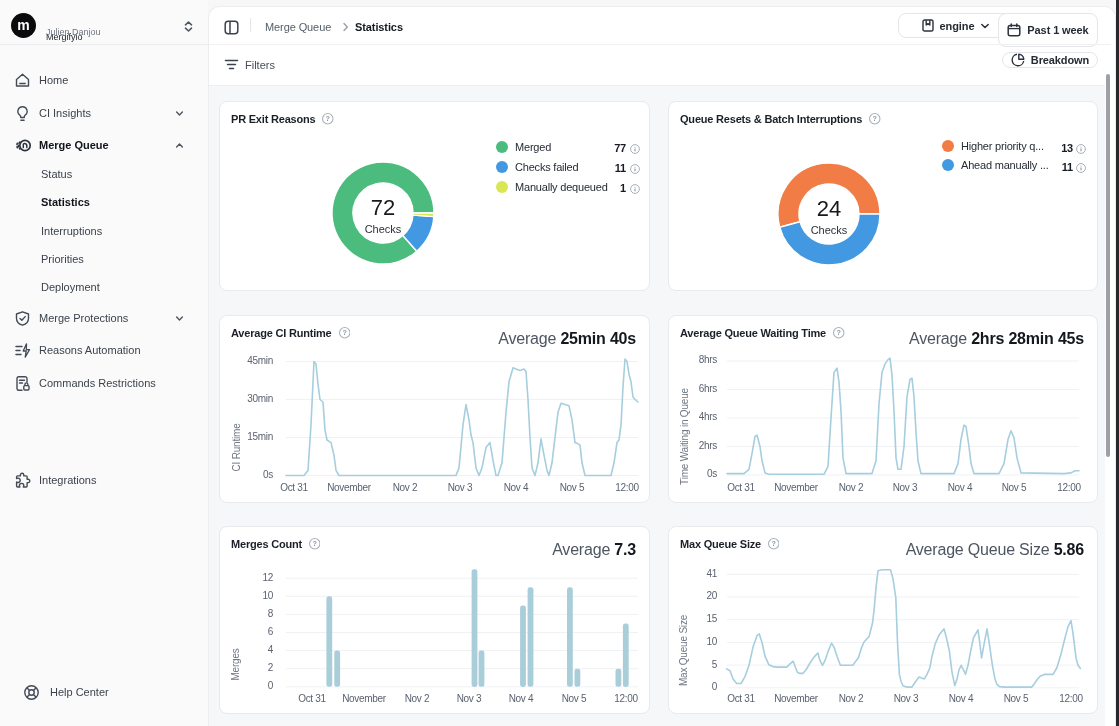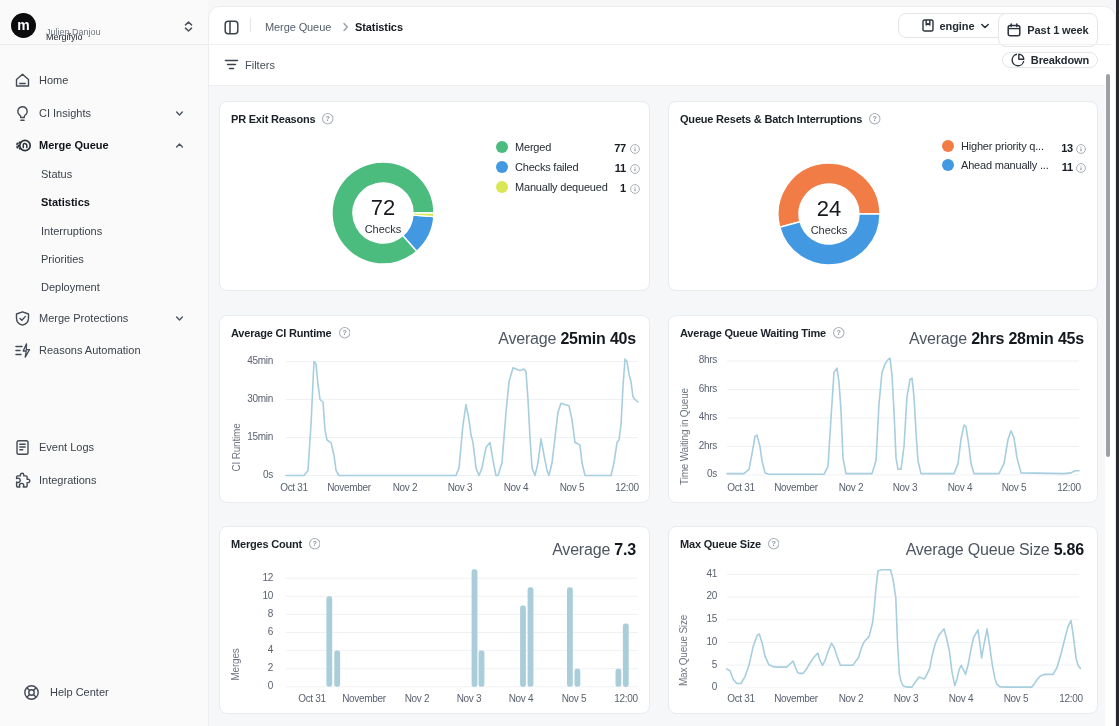--- a/index.html
+++ b/index.html
@@ -107,26 +107,28 @@
         <path d="M2 3.8 L5.5 7.2 L9 3.8"></path>
       </svg>
   </div>
   <div class="nav-item" style="top:335px">
     <svg class="ic" width="17" height="17" viewBox="0 0 17 17" fill="none" stroke="#434a55" stroke-width="1.5" stroke-linecap="round" stroke-linejoin="round">
         <path d="M2 4.5 h6 M2 8.5 h4 M2 12.5 h5"></path>
         <path d="M12.5 1.8 L9.2 9 h3 L11.2 15.2 L15.5 7.6 h-3.2 Z" stroke-width="1.3"></path>
       </svg>
     <div class="lb">Reasons Automation</div>
   </div>
-  <div class="nav-item" style="top:432px">
+  <div class="nav-item" style="top:368px">
     <svg class="ic" width="17" height="17" viewBox="0 0 17 17" fill="none" stroke="#434a55" stroke-width="1.4" stroke-linecap="round" stroke-linejoin="round">
-        <rect x="3" y="1.8" width="11" height="13.4" rx="1.8"></rect>
-        <path d="M5.8 5.2 h5.4 M5.8 8 h5.4 M5.8 10.8 h3"></path>
-      </svg>
-    <div class="lb">Event Logs</div>
+        <path d="M13 7 V3.6 c0-1-.7-1.8-1.7-1.8 H4.7 C3.7 1.8 3 2.6 3 3.6 v9.8 c0 1 .7 1.8 1.7 1.8 H8"></path>
+        <path d="M5.5 5.2 h5 M5.5 8 h3"></path>
+        <rect x="9.8" y="10.6" width="5.2" height="4.4" rx="1"></rect>
+        <path d="M10.9 10.4 v-1 a1.5 1.5 0 0 1 3 0 v1"></path>
+      </svg>
+    <div class="lb">Commands Restrictions</div>
   </div>
   <div class="nav-item" style="top:465px">
     <svg class="ic" width="17" height="17" viewBox="0 0 17 17" fill="none" stroke="#434a55" stroke-width="1.4" stroke-linejoin="round">
         <path d="M6.4 2.9 a1.7 1.7 0 0 1 3.4 0 v1 h2.4 c.5 0 .9.4.9.9 v2.4 h1 a1.7 1.7 0 0 1 0 3.4 h-1 v3.5 c0 .5-.4.9-.9.9 h-2.9 c.3-.4.5-.9.5-1.4 a2.2 2.2 0 0 0-4.4 0 c0 .5.2 1 .5 1.4 H3.5 c-.5 0-.9-.4-.9-.9 V10 c.4.3.9.5 1.4.5 a2.2 2.2 0 0 0 0-4.4 c-.5 0-1 .2-1.4.5 V4.8 c0-.5.4-.9.9-.9 h2.9 Z"></path>
       </svg>
     <div class="lb">Integrations</div>
   </div>
   <div id="help-center">
     <svg class="ic" width="17" height="17" viewBox="0 0 17 17" fill="none" stroke="#434a55" stroke-width="1.4">
         <circle cx="8.5" cy="8.5" r="6.7"></circle>

